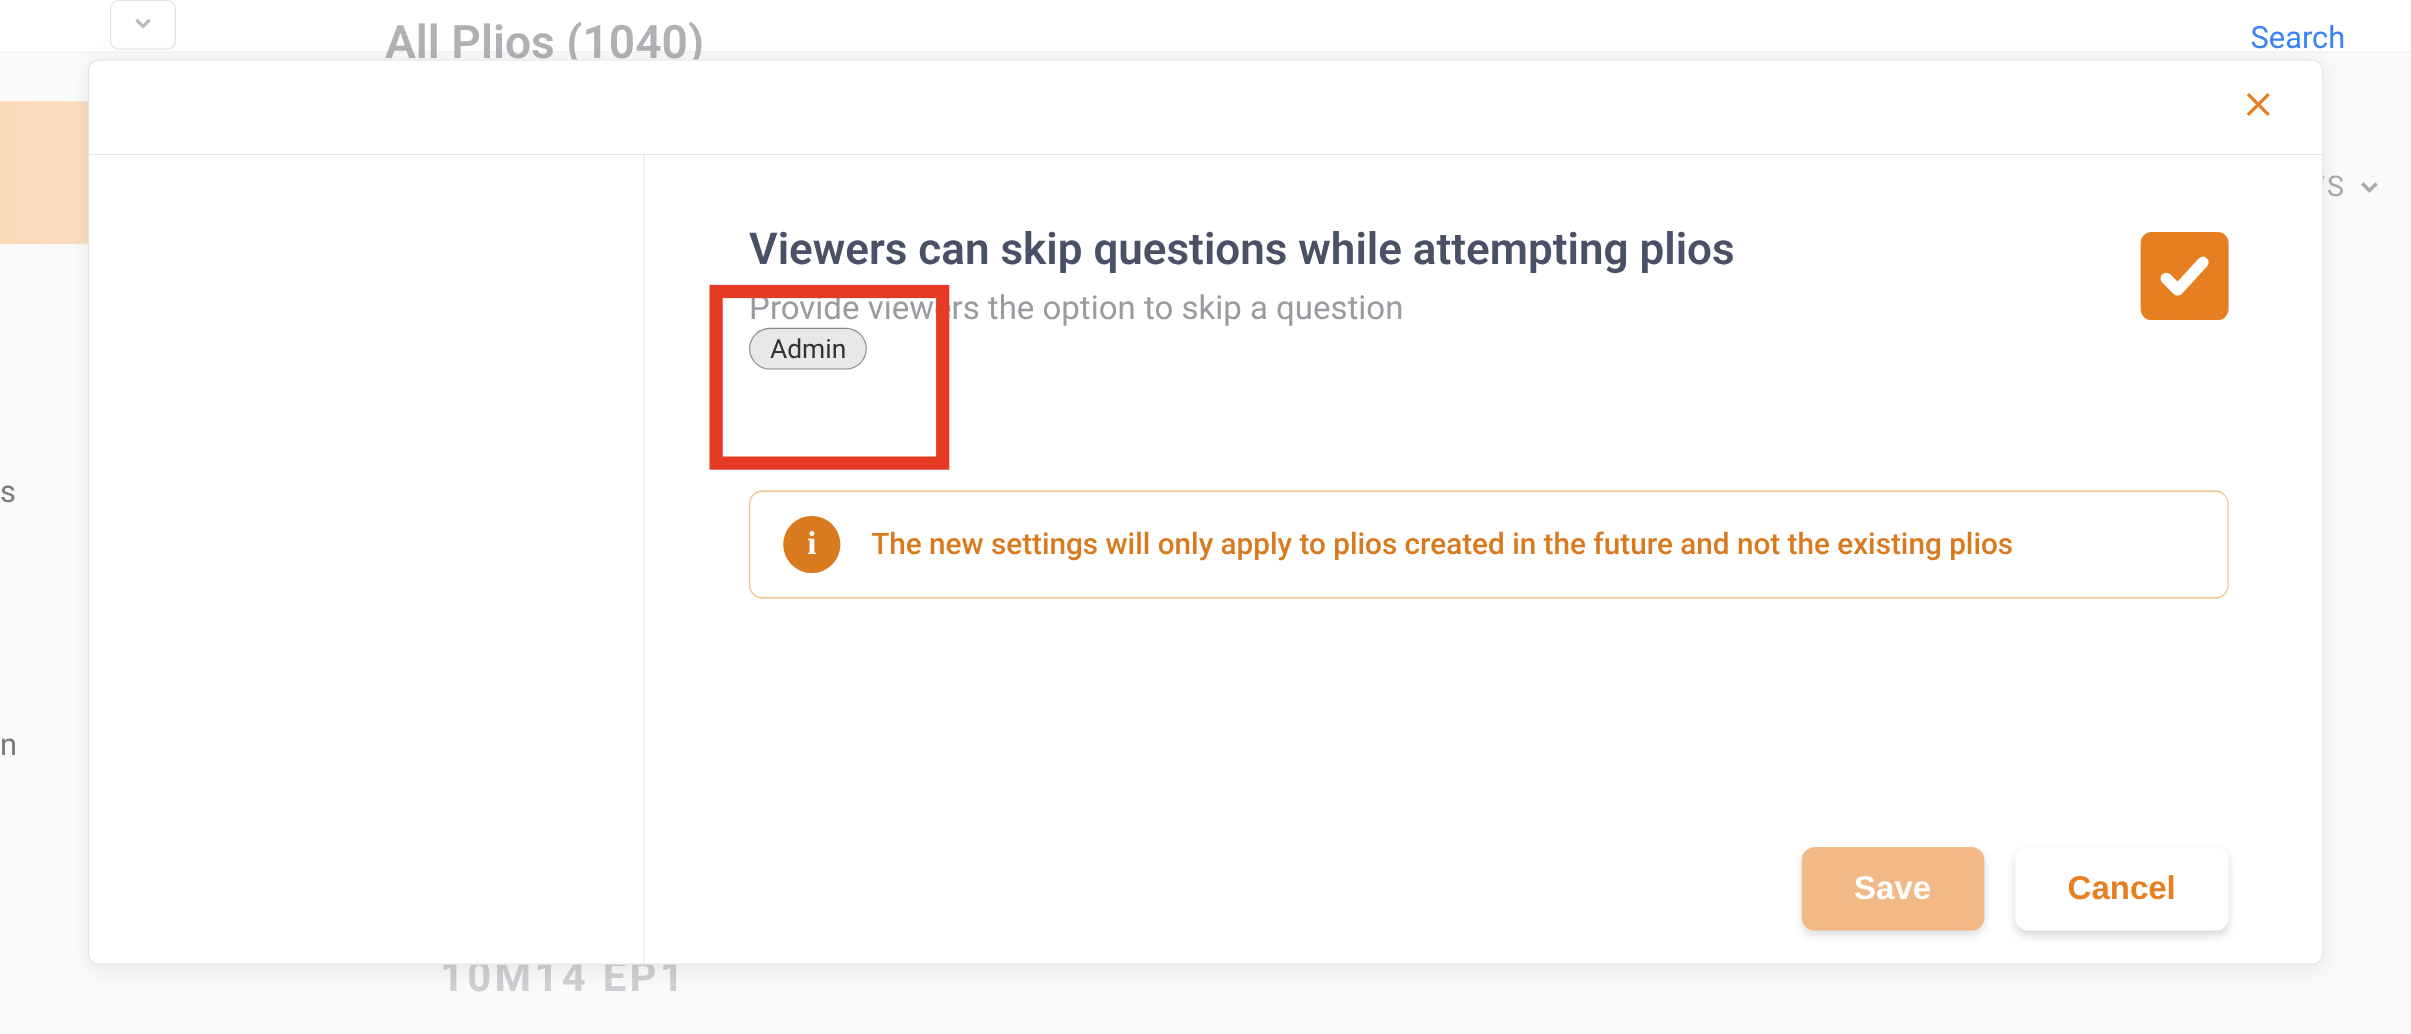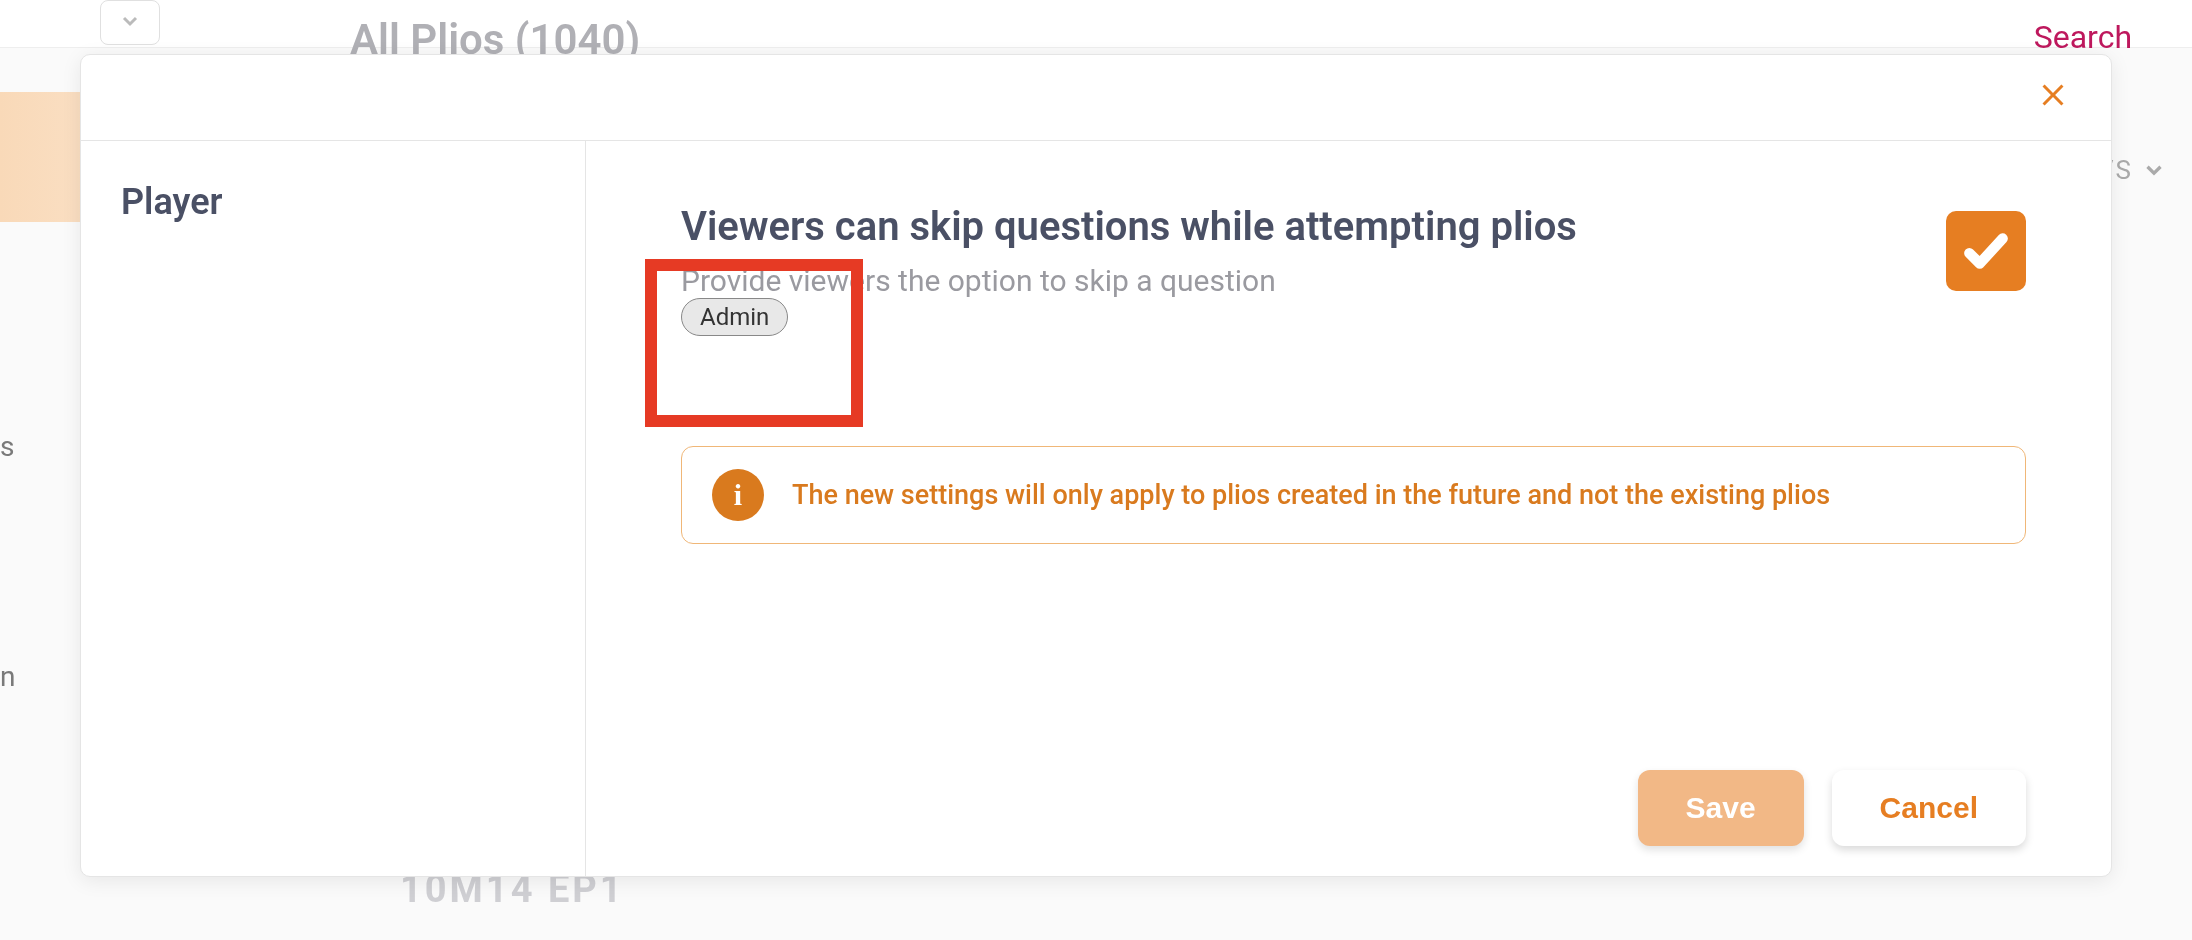--- a/index.html
+++ b/index.html
@@ -52,22 +52,22 @@
       left: 350px;
       font-size: 42px;
       font-weight: 600;
       color: #b0b0b5;
     }
     
     .bg-search {
       position: absolute;
       top: 18px;
       right: 60px;
-      font-size: 32px;
-      color: #be185d;
+      font-size: 28px;
+      color: #3b82f6;
     }
     
     .bg-orange-bar {
       position: absolute;
       left: 0;
       top: 92px;
       width: 225px;
       height: 130px;
       background: linear-gradient(to right, #f9d9b8, #fce8d4);
       border-radius: 0;
@@ -345,21 +345,20 @@
     <div class="close-btn">
       <svg width="36" height="36" viewBox="0 0 24 24" fill="currentColor">
           <path d="M19 6.41L17.59 5 12 10.59 6.41 5 5 6.41 10.59 12 5 17.59 6.41 19 12 13.41 17.59 19 19 17.59 13.41 12z"></path>
         </svg>
     </div>
   </div>
 
   <div class="modal-body">
 
     <div class="sidebar">
-      <div class="sidebar-title">Player</div>
     </div>
 
     <div class="main-content">
       <div class="setting-row">
         <div class="setting-text">
           <div class="setting-title">Viewers can skip questions while attempting plios</div>
           <div class="setting-desc">Provide viewers the option to skip a question</div>
           <span class="admin-badge">Admin</span>
           <div class="red-highlight"></div>
         </div>

